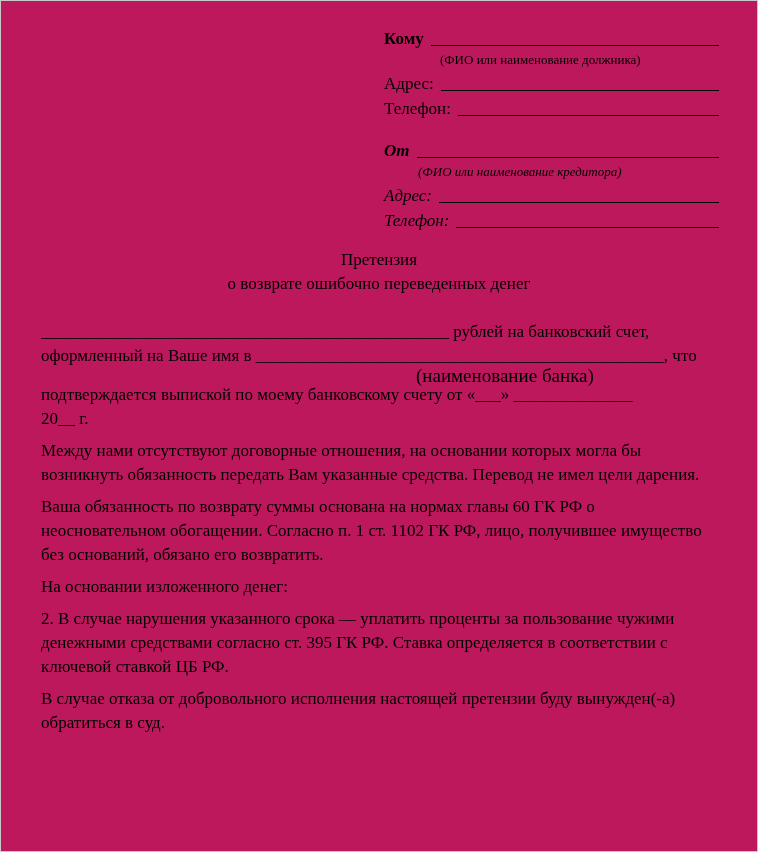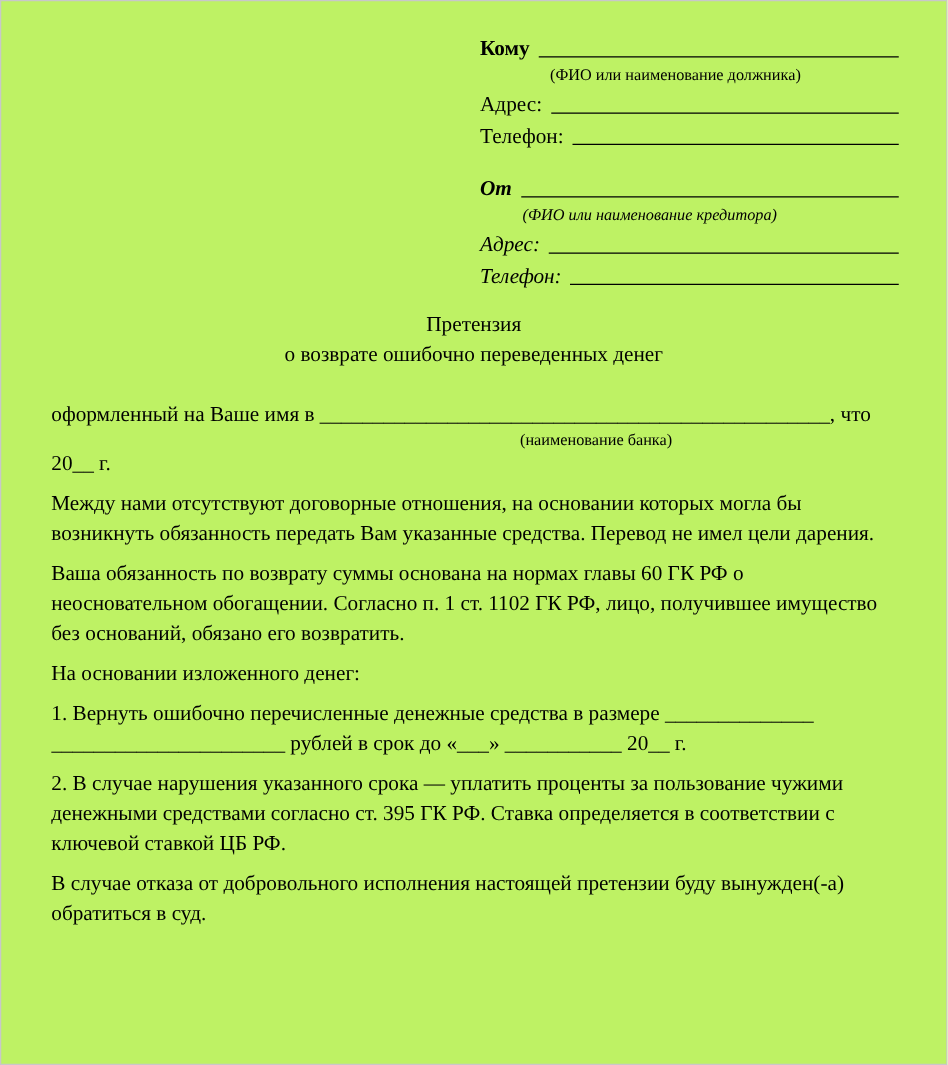--- a/index.html
+++ b/index.html
@@ -1,21 +1,21 @@
 <!DOCTYPE html>
 <html><head>
 <meta charset="utf-8">
 <style>
   html, body { margin: 0; padding: 0; background: #ffffff; }
   .page {
     width: 758px;
     height: 852px;
     box-sizing: border-box;
     border: 1px solid #c8c8c8;
-    background: #bef264;
+    background: #be185d;
     color: #000000;
     font-family: "Liberation Serif", "DejaVu Serif", serif;
     font-size: 17px;
     overflow: hidden;
   }
   
   .header { padding: 24px 38px 0 383px; }
   .addr-row { display: flex; align-items: flex-end; height: 25px; }
   .addr-row .lbl { white-space: nowrap; line-height: 23px; }
   .bold { font-weight: bold; }
@@ -40,21 +40,21 @@
     margin-top: 16px;
     text-align: center;
     font-weight: normal;
     line-height: 24px;
   }
   
   .body { padding: 24px 38px 0 40px; line-height: 24px; }
   .para { margin: 0 0 8px 0; }
   .fixed-line { white-space: nowrap; overflow: hidden; }
   .bank-caption {
-    font-size: 13px;
+    font-size: 19px;
     line-height: 15px;
     height: 15px;
     padding-left: 375px;
     white-space: nowrap;
   }
 </style>
 </head>
 <body>
 
 <div class="page">
@@ -96,35 +96,33 @@
   </div>
 
   <div class="title">
     <div>Претензия</div>
     <div>о возврате ошибочно переведенных денег</div>
   </div>
 
   <div class="body">
 
     <div class="para">
+      <div class="fixed-line">________________________________________________ рублей на банковский счет,</div>
       <div class="fixed-line">оформленный на Ваше имя в ________________________________________________, что</div>
       <div class="bank-caption">(наименование банка)</div>
+      <div class="fixed-line">подтверждается выпиской по моему банковскому счету от «___» ______________</div>
       <div class="fixed-line">20__ г.</div>
     </div>
 
     <div class="para">Между нами отсутствуют договорные отношения, на основании которых могла бы возникнуть обязанность передать Вам указанные средства. Перевод не имел цели дарения.</div>
 
     <div class="para">Ваша обязанность по возврату суммы основана на нормах главы 60 ГК РФ о неосновательном обогащении. Согласно п. 1 ст. 1102 ГК РФ, лицо, получившее имущество без оснований, обязано его возвратить.</div>
 
     <div class="para">На основании изложенного денег:</div>
 
-    <div class="para">
-      <div class="fixed-line">1. Вернуть ошибочно перечисленные денежные средства в размере ______________</div>
-      <div class="fixed-line">______________________ рублей в срок до «___» ___________ 20__ г.</div>
-    </div>
 
     <div class="para">2. В случае нарушения указанного срока — уплатить проценты за пользование чужими денежными средствами согласно ст. 395 ГК РФ. Ставка определяется в соответствии с ключевой ставкой ЦБ РФ.</div>
 
     <div class="para">В случае отказа от добровольного исполнения настоящей претензии буду вынужден(-а) обратиться в суд.</div>
 
   </div>
 
 </div>
 
 </body></html>

